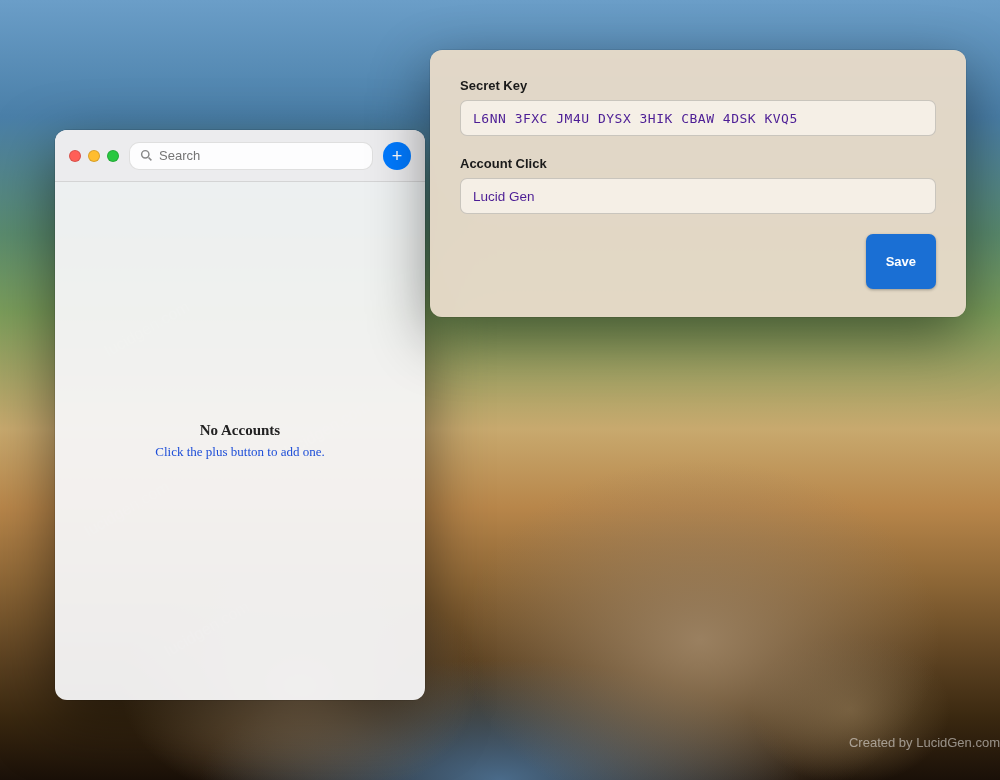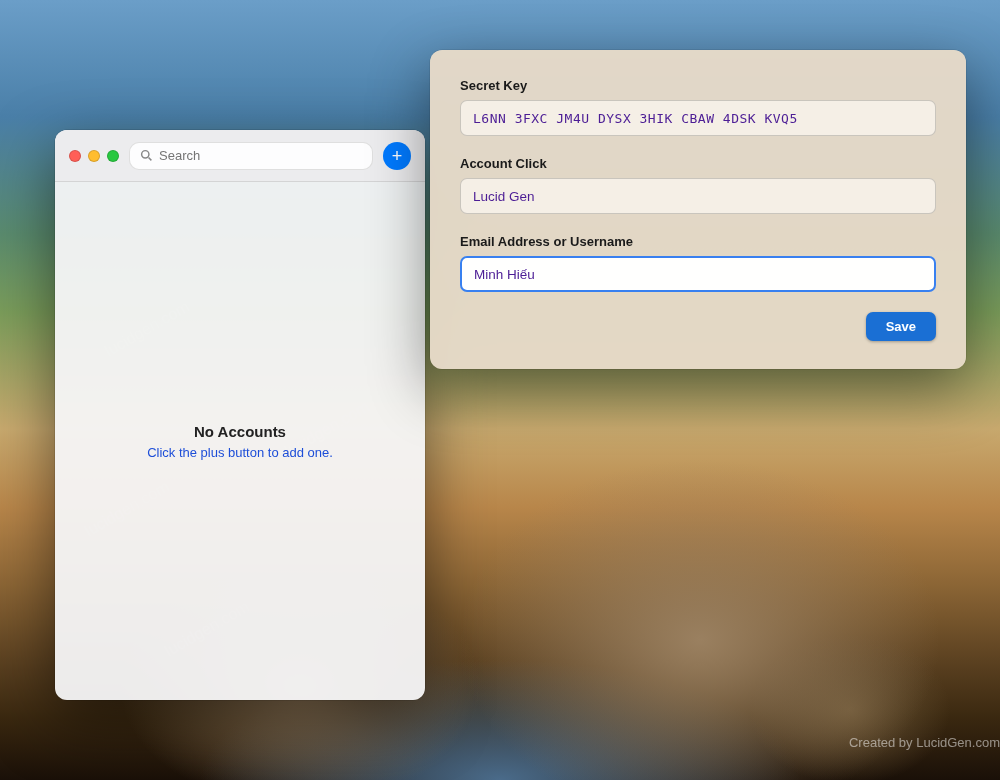--- a/index.html
+++ b/index.html
@@ -121,20 +121,21 @@
       flex-shrink: 0;
       line-height: 1;
     }
 
     .window-body {
       display: flex;
       flex-direction: column;
       align-items: center;
       justify-content: center;
       height: calc(100% - 52px);
+      font-family: Liberation Serif, serif;
     }
 
     .no-accounts-title {
       font-size: 15px;
       font-weight: 700;
       color: #222;
       margin-bottom: 5px;
     }
 
     .no-accounts-subtitle {
@@ -207,21 +208,21 @@
       display: flex;
       justify-content: flex-end;
       margin-top: 8px;
     }
 
     .save-button {
       background: #1a6fd4;
       color: white;
       border: none;
       border-radius: 7px;
-      padding: 7px 20px;
+      padding: 20px 20px;
       font-size: 13px;
       font-weight: 600;
       cursor: pointer;
       font-family: -apple-system, BlinkMacSystemFont, 'Helvetica Neue', Arial, sans-serif;
       box-shadow: 0 1px 3px rgba(0,0,0,0.3);
     }
 
     
     .bg-watermark {
       position: absolute;
@@ -270,22 +271,18 @@
 
 <div class="floating-panel">
   <div class="panel-field">
     <label class="panel-label">Secret Key</label>
     <input class="panel-input monospace" type="text" value="L6NN 3FXC JM4U DYSX 3HIK CBAW 4DSK KVQ5" style="">
   </div>
   <div class="panel-field">
     <label class="panel-label">Account Click</label>
     <input class="panel-input" type="text" value="Lucid Gen" style="">
   </div>
-  <div class="panel-field">
-    <label class="panel-label">Email Address or Username</label>
-    <input class="panel-input focused" type="text" value="Minh Hiếu" style="">
-  </div>
   <div class="panel-footer">
     <button class="save-button">Save</button>
   </div>
 </div>
 
 <div class="watermark">Created by LucidGen.com</div>
 
 </body></html>

